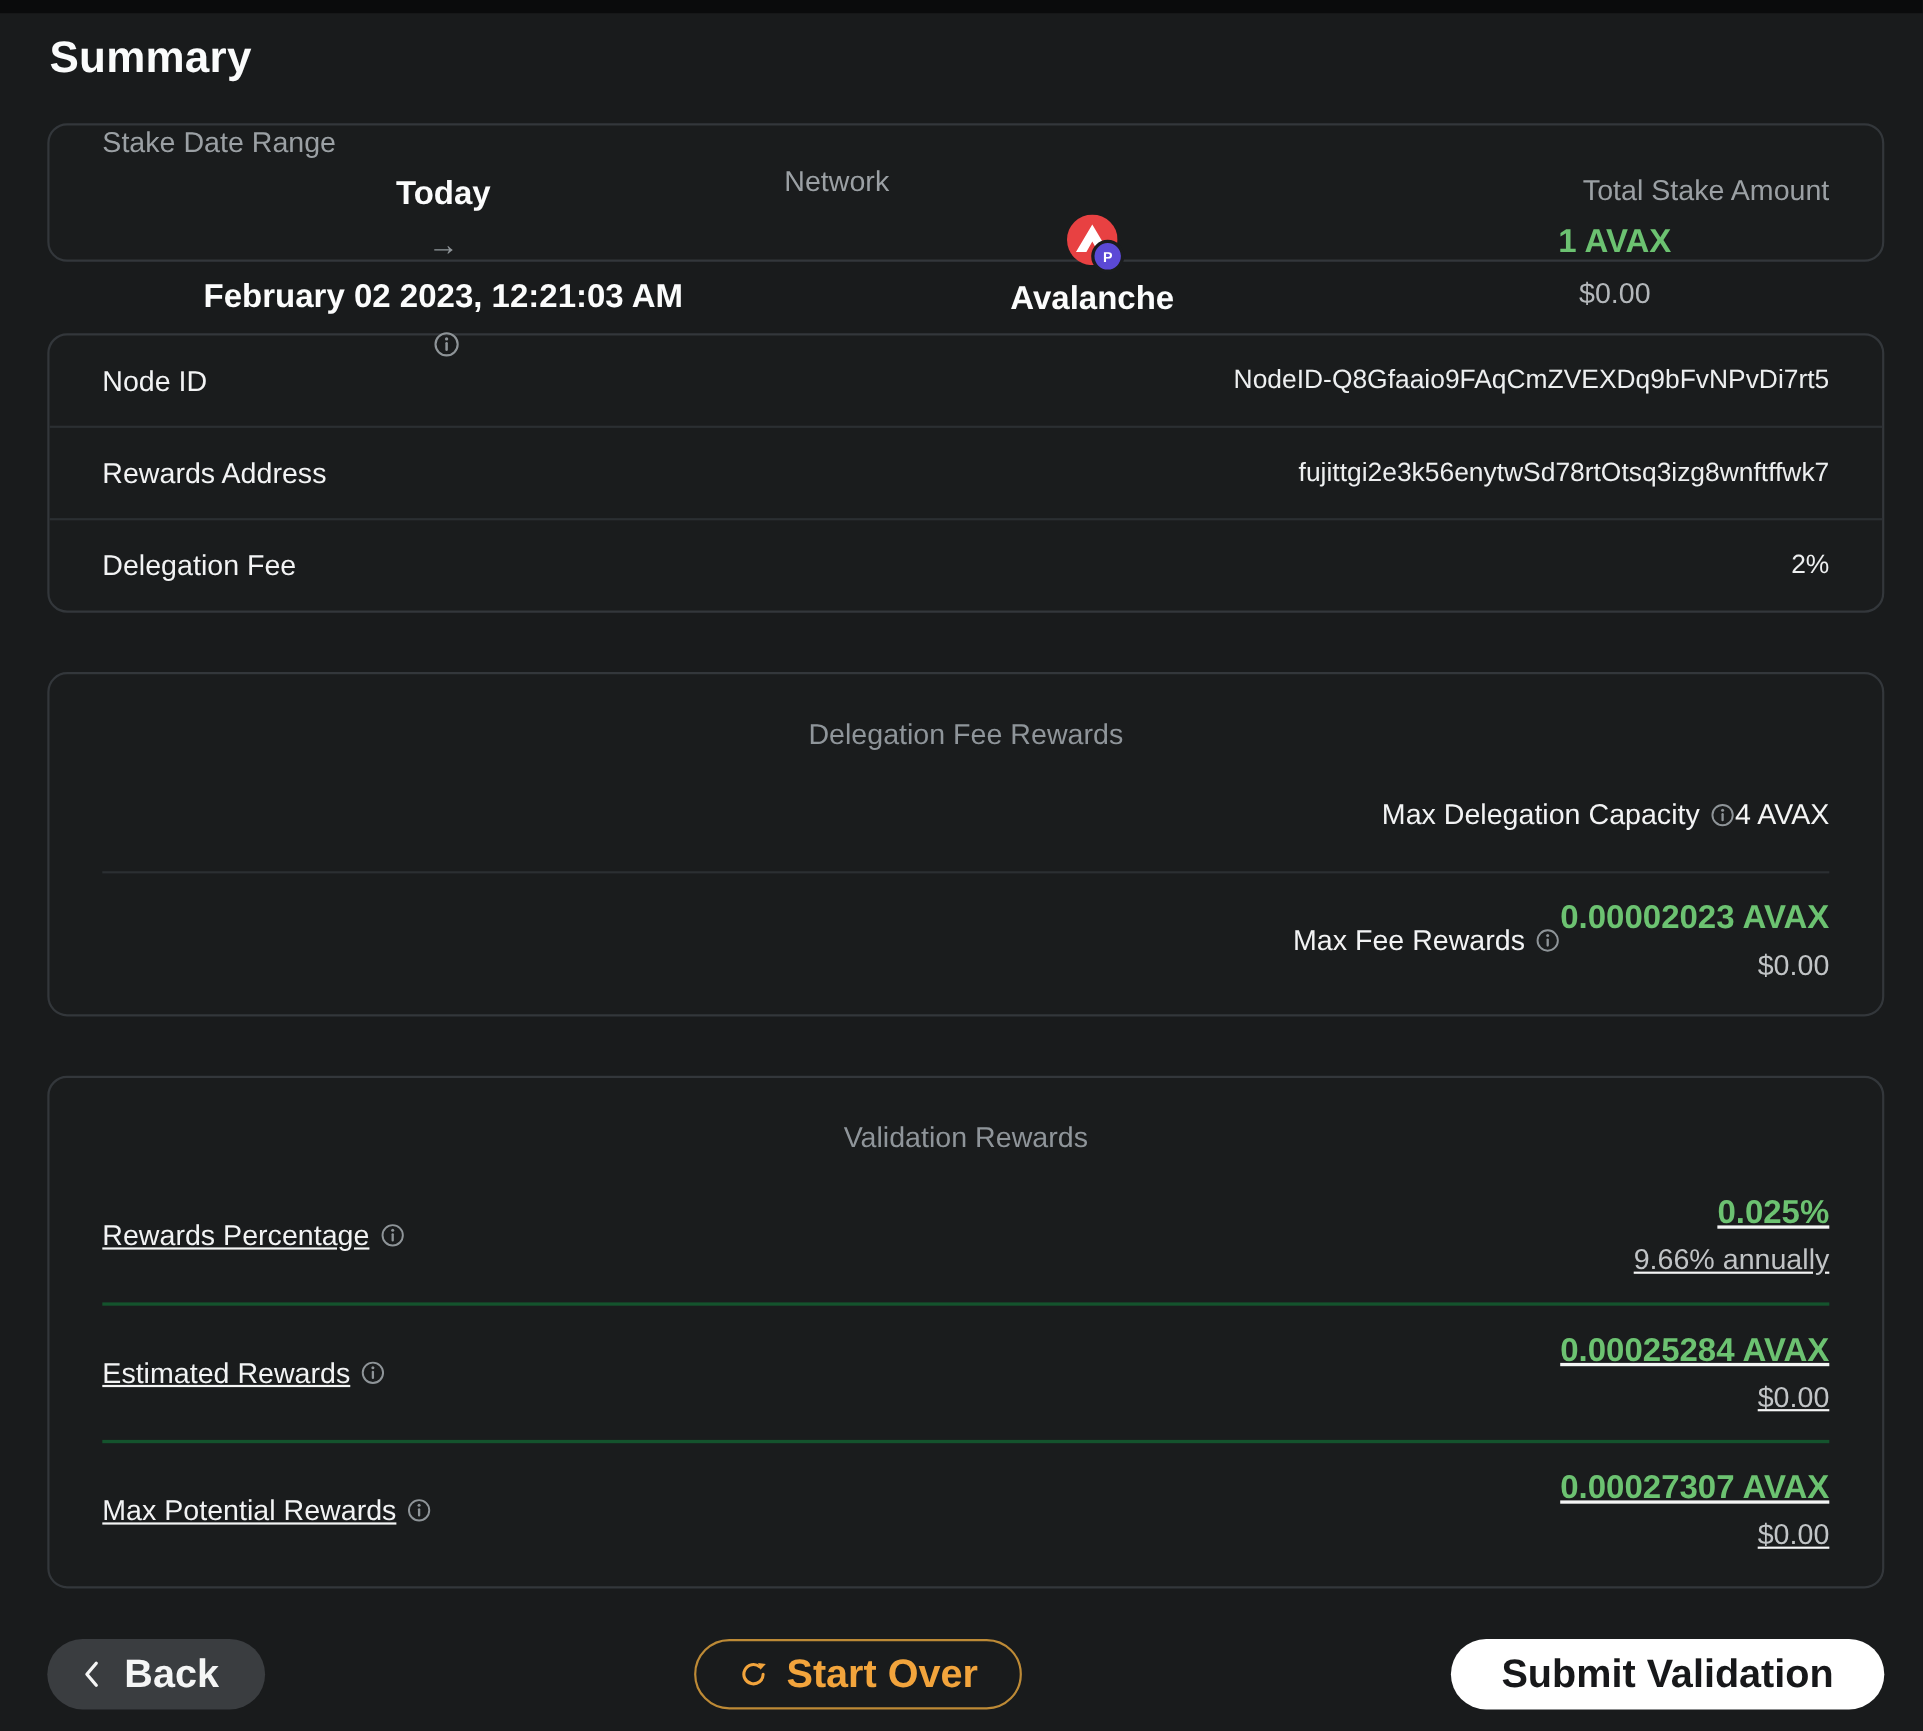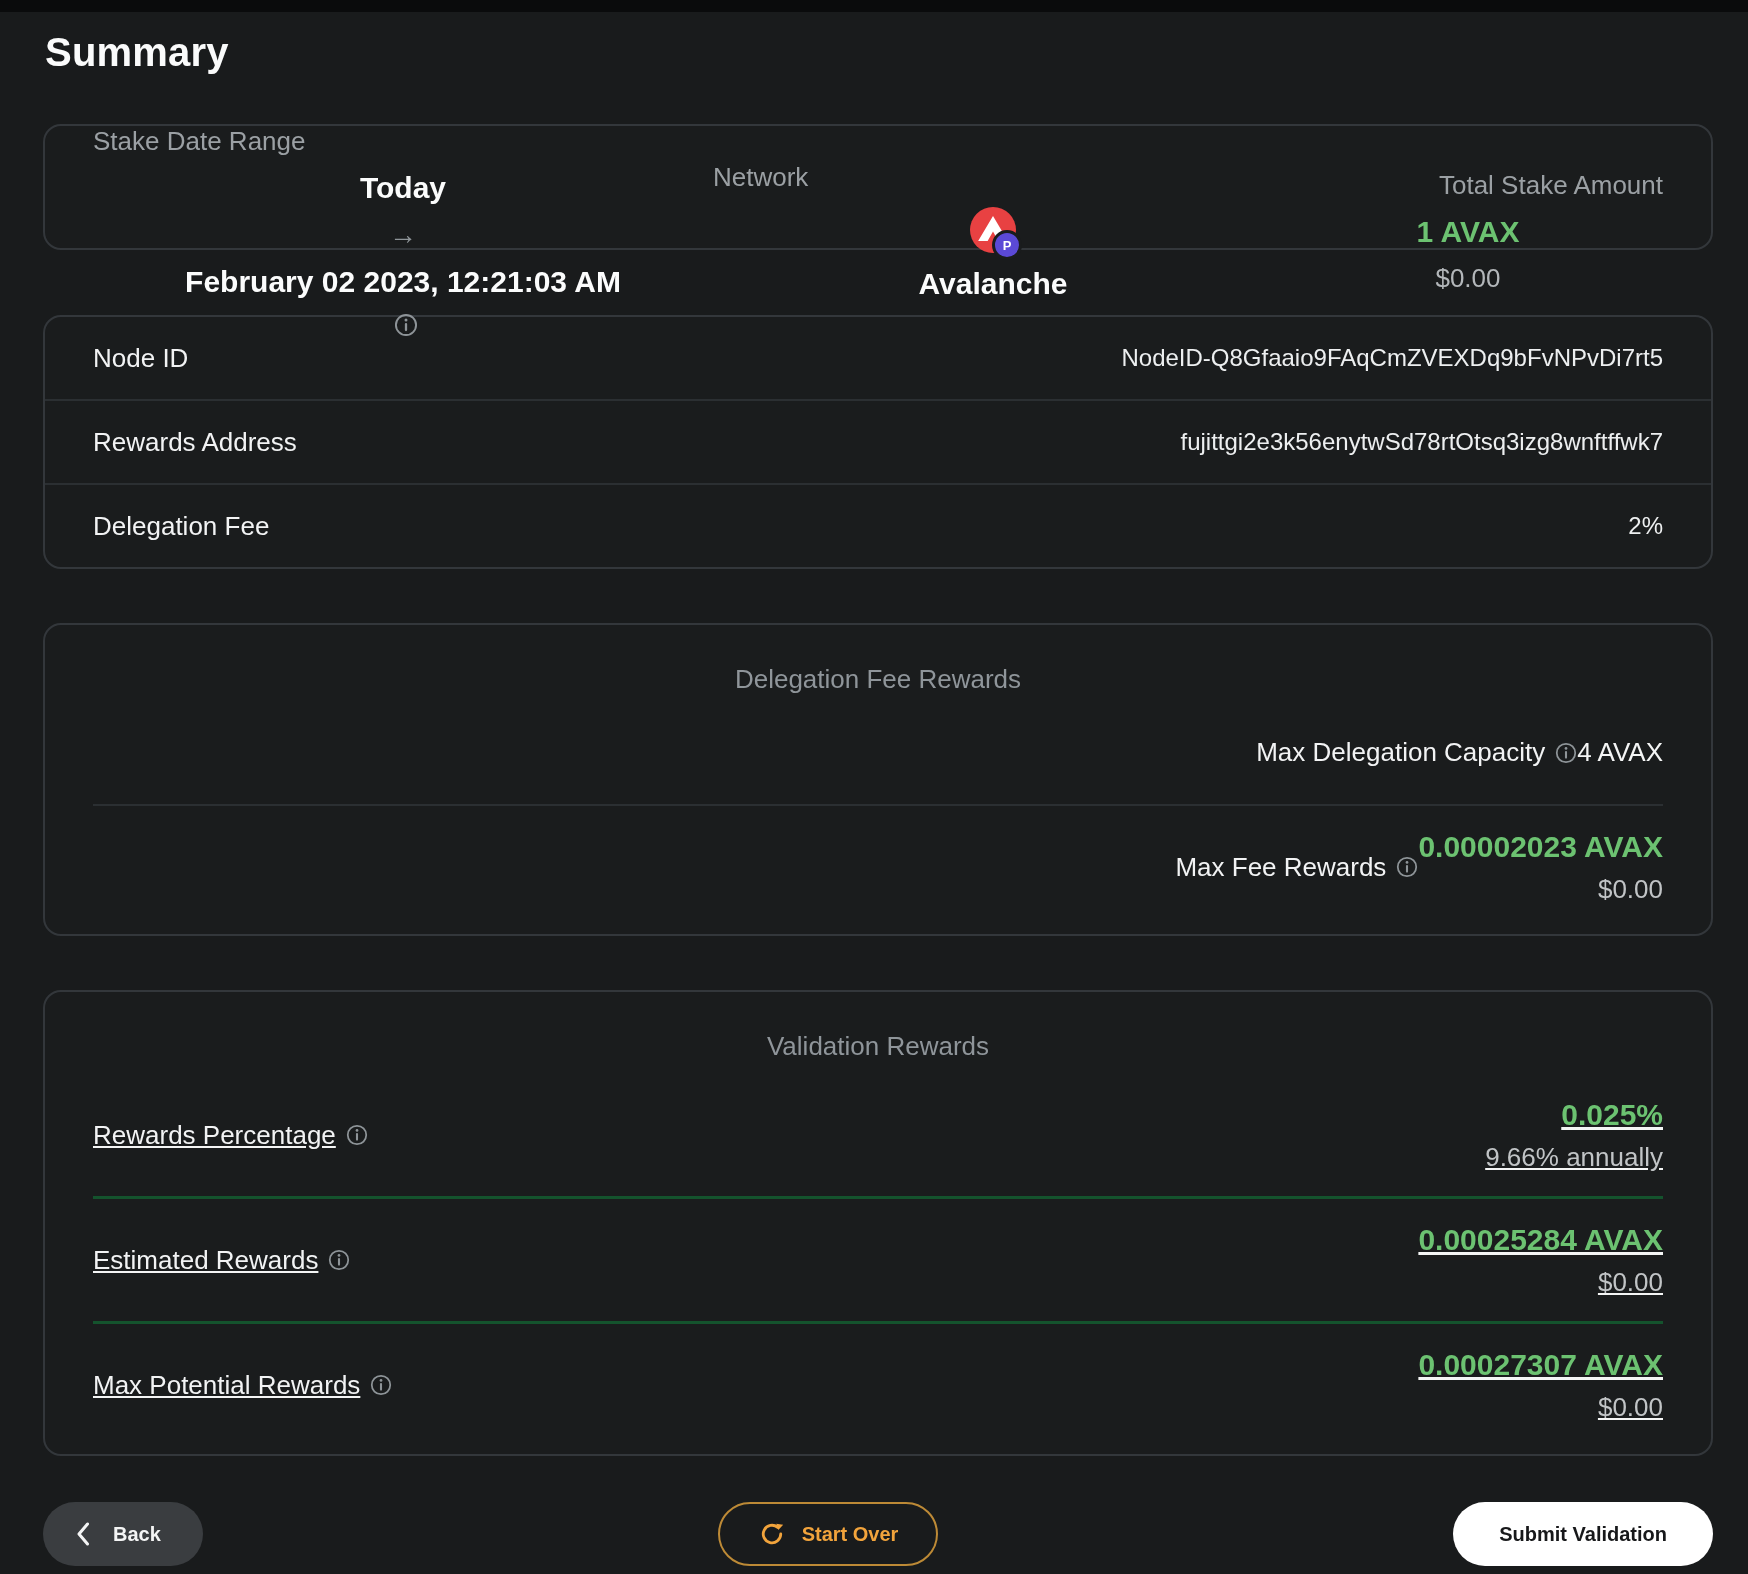--- a/index.html
+++ b/index.html
@@ -18,21 +18,21 @@
     color:#FAFBFB;letter-spacing:.2px;
   }
   .card{
     background:#1A1C1D;
     border:2px solid #33373B;
     border-radius:18px;
     box-sizing:border-box;
   }
   
   .card-overview{
-    margin-top:50px;height:126px;
+    margin-top:38px;height:126px;
     display:grid;grid-template-columns:1fr 560px 390px;
     align-items:center;padding:0 48px;
   }
   .field-label{font-size:26px;font-weight:400;color:#9BA0A4;margin-bottom:14px;}
   .field-value{font-size:30px;font-weight:700;color:#FBFCFC;display:flex;align-items:center;gap:14px;flex-direction:column;}
   .arrow-glyph{color:#8E9498;font-size:28px;font-weight:400;margin:0 6px;}
   .icon-info{flex:0 0 auto;display:inline-flex;margin-left:6px;}
   .col-total{text-align:right;}
   .col-total .field-value{justify-content:flex-end;}
   .amount-green{color:#6CC271;font-weight:700;}
@@ -68,21 +68,21 @@
   .card-validation .vrows{margin-top:12px;}
   .vrow{display:flex;align-items:center;justify-content:space-between;padding:24px 0;text-decoration:underline;}
   .vrow + .vrow{border-top:3px solid #14532d;}
   .card-validation{padding-bottom:8px;}
   
   .footer{
     margin-top:46px;display:flex;align-items:center;justify-content:space-between;
   }
   .btn{
     height:64px;border-radius:32px;display:inline-flex;align-items:center;
-    font-family:inherit;font-size:20px;font-weight:700;cursor:pointer;box-sizing:border-box;
+    font-family:inherit;font-size:36px;font-weight:700;cursor:pointer;box-sizing:border-box;
   }
   .btn-back{background:#3A3D40;color:#F4F5F5;border:none;padding:0 42px 0 32px;gap:22px;}
   .btn-start{
     background:transparent;color:#F2A43C;border:2.5px solid #BD8A36;
     padding:0 38px;gap:16px;
   }
   .btn-submit{background:#FFFFFF;color:#17181A;border:none;padding:0 46px;}
   svg{display:block;}
 </style>
 </head>

